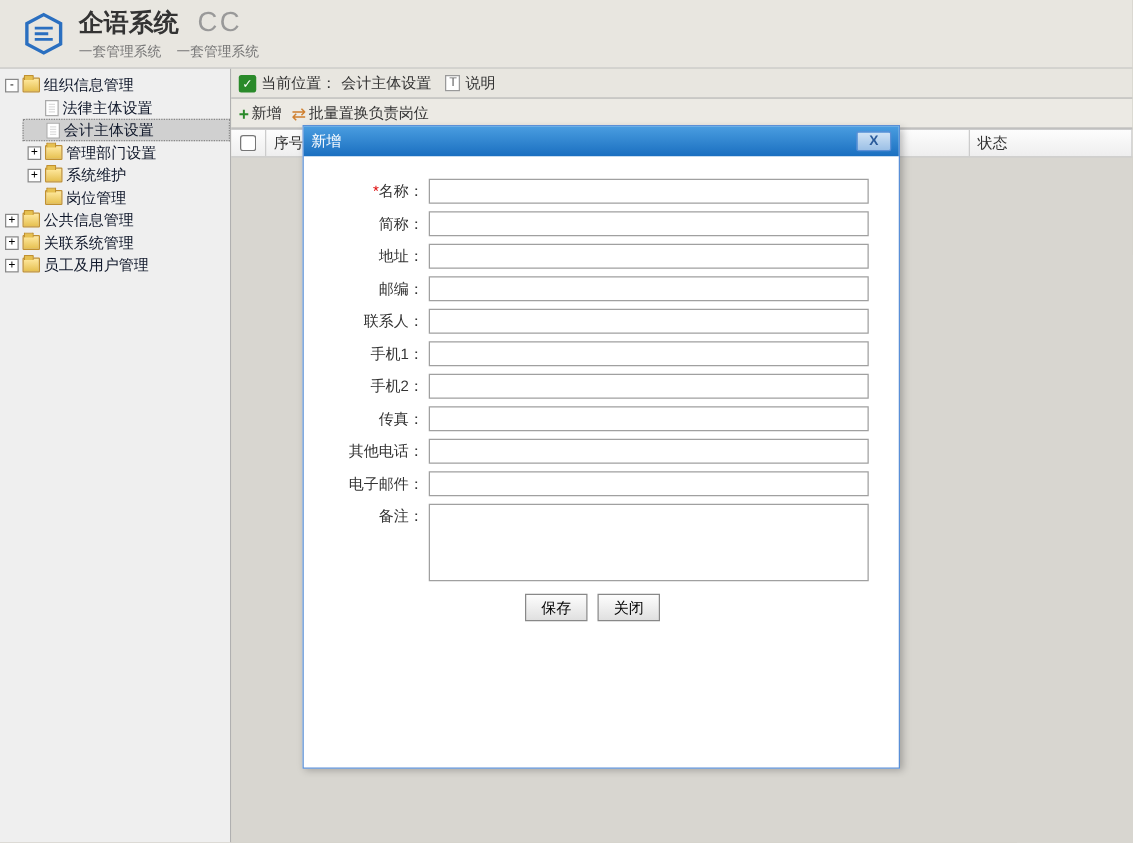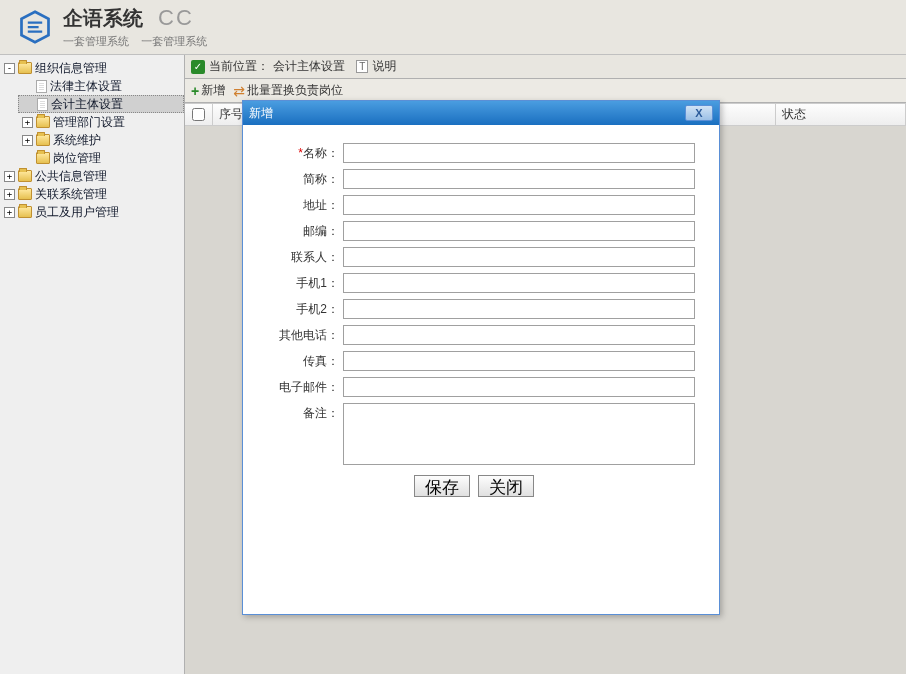--- a/index.html
+++ b/index.html
@@ -64,21 +64,21 @@
 .modal-body { padding: 18px 24px 10px 10px; }
 .form-row { display: flex; align-items: center; margin-bottom: 6px; }
 .form-label { width: 90px; text-align: right; color: #333; padding-right: 4px; font-size: 12px; }
 .req { color: #d00; }
 .form-input { flex: 1; height: 20px; border: 1px solid #a0a0a0; padding: 0 4px; font-size: 12px; }
 .form-search { position: relative; flex: 1; display: flex; }
 .form-search input { flex: 1; height: 20px; border: 1px solid #a0a0a0; padding: 0 20px 0 4px; font-size: 12px; }
 .search-btn { position: absolute; right: 2px; top: 2px; width: 16px; height: 16px; display: flex; align-items: center; justify-content: center; cursor: pointer; color: #666; }
 .form-textarea { flex: 1; height: 62px; border: 1px solid #a0a0a0; padding: 2px 4px; font-size: 12px; resize: none; }
 .modal-footer { display: flex; justify-content: center; gap: 8px; margin-top: 10px; }
-.btn { height: 22px; min-width: 50px; background: linear-gradient(#fdfdfd, #e0e0e0); border: 1px solid #888; cursor: pointer; font-size: 17px; padding: 0 10px; }
+.btn { height: 22px; min-width: 50px; background: linear-gradient(#fdfdfd, #e0e0e0); border: 1px solid #888; cursor: pointer; font-size: 12px; padding: 0 10px; }
 
 
 .watermark { position: absolute; left: 360px; top: 300px; opacity: 0.13; pointer-events: none; display: flex; align-items: center; gap: 8px; }
 .wm-shield { width: 56px; height: 66px; }
 .wm-text { color: #333; }
 .wm-cn { font-size: 30px; font-weight: bold; letter-spacing: 4px; }
 .wm-en { font-size: 20px; letter-spacing: 1px; }
 
 input[type=checkbox] { width: 13px; height: 13px; }
 </style>
@@ -247,25 +247,25 @@
         </div>
       <div class="form-row">
           <div class="form-label"><span>手机1：</span></div>
           <input class="form-input" value="" style="">
         </div>
       <div class="form-row">
           <div class="form-label"><span>手机2：</span></div>
           <input class="form-input" value="" style="">
         </div>
       <div class="form-row">
+          <div class="form-label"><span>传真：</span></div>
+          <input class="form-input" value="" style="">
+        </div>
+      <div class="form-row">
           <div class="form-label"><span>其他电话：</span></div>
-          <input class="form-input" value="" style="">
-        </div>
-      <div class="form-row">
-          <div class="form-label"><span>传真：</span></div>
           <input class="form-input" value="" style="">
         </div>
       <div class="form-row">
           <div class="form-label"><span>电子邮件：</span></div>
           <input class="form-input" value="" style="">
         </div>
       <div class="form-row" style="align-items:flex-start">
           <div class="form-label" style="padding-top:2px"><span>备注：</span></div>
           <textarea class="form-textarea" style=""></textarea>
         </div>

